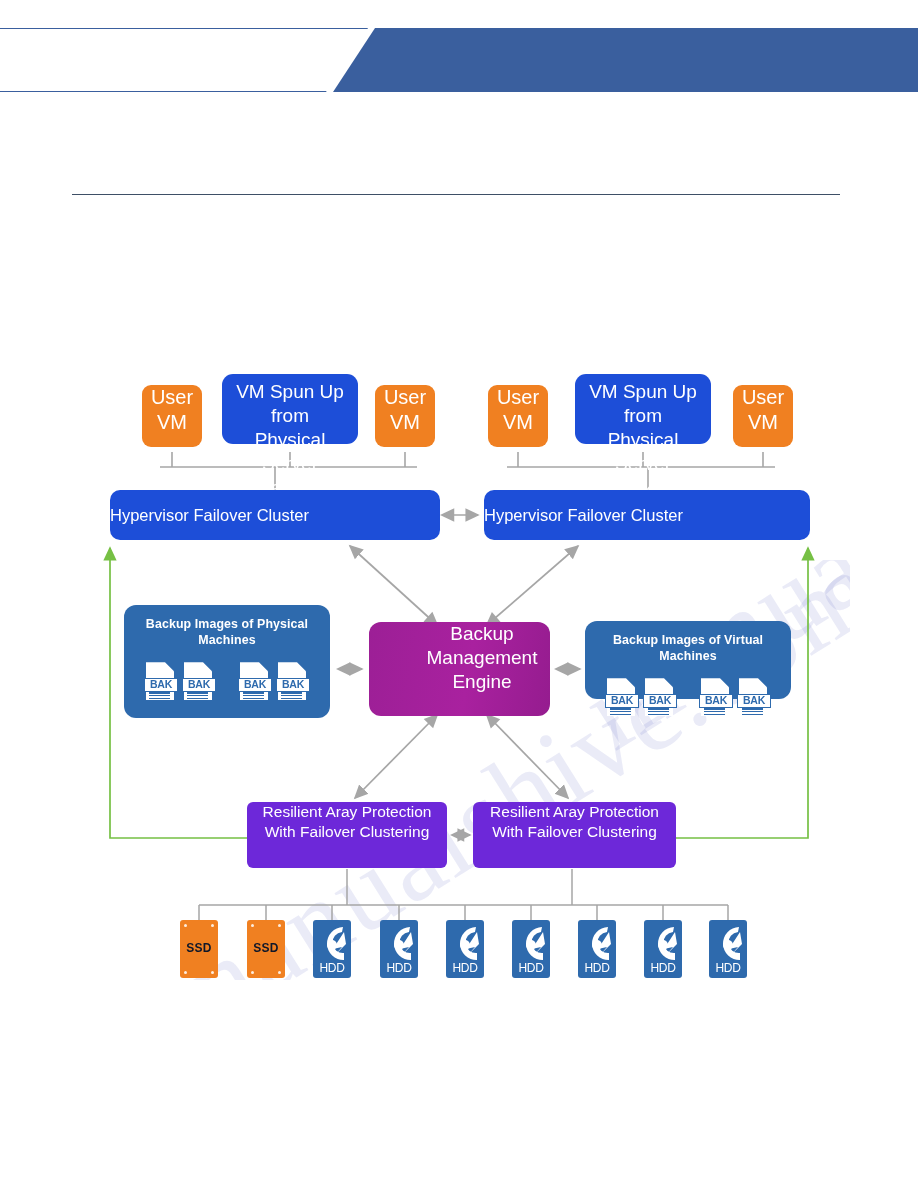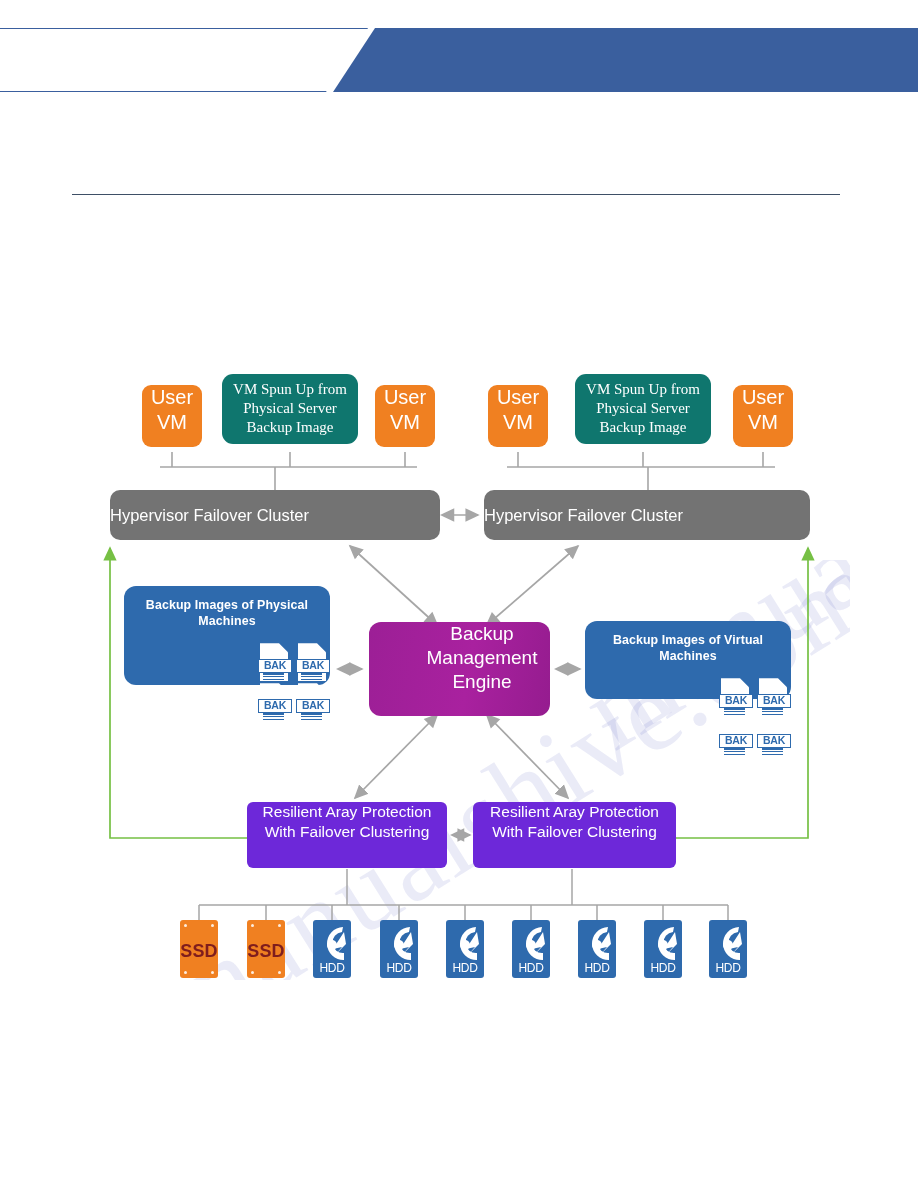--- a/index.html
+++ b/index.html
@@ -43,31 +43,31 @@
 
   
   .diagram{position:absolute;left:0;top:0;width:918px;height:1188px;}
   .svg-layer{position:absolute;left:0;top:0;width:918px;height:1188px;}
 
   .node{position:absolute;box-sizing:border-box;display:flex;
         align-items:center;text-align:center;
         color:#ffffff;border-radius:9px;line-height:1.26;}
 
   .vm{background:#F08021;font-size:20px;border-radius:9px;}
-  .spun{background:#0f766e;font-size:15px;border-radius:11px;padding:6px 8px;font-family:Liberation Serif, serif;}
-  .hyper{background:#737373;font-size:16.5px;border-radius:10px;}
+  .spun{background:#1d4ed8;font-size:19px;border-radius:11px;padding:6px 8px;}
+  .hyper{background:#1d4ed8;font-size:16.5px;border-radius:10px;}
   .store{background:#2E6AAD;border-radius:12px;display:block;padding:12px 0 0 0;}
   .engine{background:#A2209B;font-size:19px;border-radius:12px;
           background:linear-gradient(100deg,#9c1f96 0%,#a9219f 55%,#951c8f 100%);padding-left:45px;}
   .raid{background:#6d28d9;font-size:15.5px;border-radius:6px;}
 
   .store-title{font-size:12.4px;color:#ffffff;text-align:center;
                font-weight:bold;letter-spacing:.1px;}
   .bak-row{display:flex;justify-content:center;align-items:flex-end;
-           margin-top:14px;gap:0;flex-direction:column;}
+           margin-top:14px;gap:0;}
   .bak-group{display:flex;gap:4px;}
   .bak-gap{width:22px;}
 
   
   .bak{position:relative;width:34px;height:40px;}
   .bak-paper{
     position:absolute;left:2px;top:0;width:28px;height:38px;background:#ffffff;
     clip-path:polygon(0 0, 19px 0, 28px 9px, 28px 38px, 0 38px);
   }
   .bak-lines{position:absolute;left:5px;bottom:3px;width:21px;height:7px;}
@@ -80,21 +80,21 @@
   }
 
   
   .disk{position:absolute;width:38px;height:58px;border-radius:3px;}
   .ssd{background:#F08021;}
   .ssd .scr{position:absolute;width:3px;height:3px;border-radius:50%;
             background:#ffffff;opacity:.85;}
   .ssd .s1{left:4px;top:4px;} .ssd .s2{right:4px;top:4px;}
   .ssd .s3{left:4px;bottom:4px;} .ssd .s4{right:4px;bottom:4px;}
   .ssd-label{position:absolute;left:0;top:21px;width:38px;text-align:center;
-             color:#7f1d1d;font-size:18px;font-weight:bold;letter-spacing:.2px;}
+             color:#0f172a;font-size:12px;font-weight:bold;letter-spacing:.2px;}
   .hdd{background:#2E6AAD;}
   .hdd-label{position:absolute;left:0;bottom:3px;width:38px;text-align:center;
              color:#ffffff;font-size:12px;font-weight:normal;letter-spacing:-.3px;}
 
   
 </style>
 </head>
 <body>
 
 <div class="header">
@@ -204,21 +204,21 @@
     <span>VM</span>
   </div>
 
   <div class="node hyper" style="left:110px;top:490px;width:330px;height:50px;">
     <span>Hypervisor Failover Cluster</span>
   </div>
   <div class="node hyper" style="left:484px;top:490px;width:326px;height:50px;">
     <span>Hypervisor Failover Cluster</span>
   </div>
 
-  <div class="node store" style="left:124px;top:586px;width:206px;height:99px;">
+  <div class="node store" style="left:124px;top:605px;width:206px;height:113px;">
     <div class="store-title">Backup Images of Physical Machines</div>
     <div class="bak-row">
       <div class="bak-group">
         <div class="bak">
           <div class="bak-paper"></div>
           <div class="bak-lines">
               <i></i>
               <i></i>
               <i></i>
             </div>

